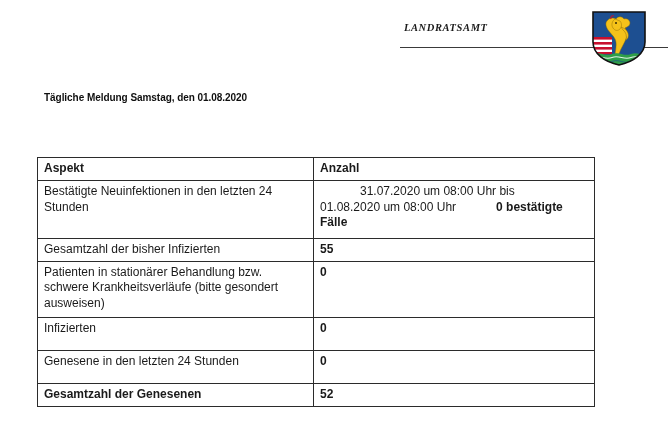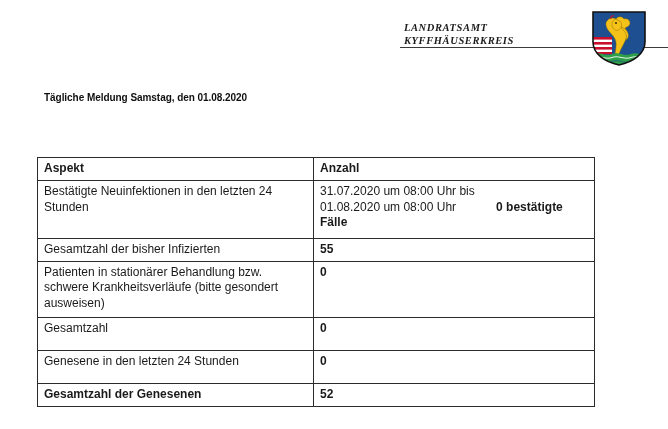--- a/index.html
+++ b/index.html
@@ -93,36 +93,35 @@
 
   .report-table tr.r-head td { height: 16px; font-weight: bold; }
   .report-table tr.r-1 td { height: 51px; }
   .report-table tr.r-2 td { height: 13px; }
   .report-table tr.r-3 td { height: 49px; }
   .report-table tr.r-4 td { height: 26px; }
   .report-table tr.r-5 td { height: 26px; margin-left: 12px; }
   .report-table tr.r-6 td { height: 16px; font-weight: bold; }
 
   .cell-count { font-weight: bold; }
-  .rng-line { display: block; white-space: nowrap; }
+  .rng-line { display: block; white-space: nowrap; margin-left: 40px; }
   .rng-row2 { display: block; }
   .rng-plain { font-weight: normal; }
   .rng-gap {
     display: inline-block;
     width: 40px;
   }
 </style>
 </head>
 <body>
 
 <div class="letterhead">
 
   <div class="lh-org">
     <span class="lh-line">LANDRATSAMT</span>
-    <span class="lh-line">KYFFHÄUSERKREIS</span>
   </div>
 
   <div class="lh-rule"></div>
 
   <div class="crest">
     <svg width="56" height="56" viewBox="0 0 56 56" xmlns="http://www.w3.org/2000/svg">
       <defs>
         <clipPath id="shieldClip">
           <path d="M2 2 H54 V32 C54 44 42 52 28 55 C14 52 2 44 2 32 Z"></path>
         </clipPath>
@@ -189,21 +188,21 @@
       <td>Gesamtzahl der bisher Infizierten</td>
       <td class="cell-count">55</td>
     </tr>
 
     <tr class="r-3">
       <td>Patienten in stationärer Behandlung bzw. schwere Krankheitsverläufe (bitte gesondert ausweisen)</td>
       <td class="cell-count">0</td>
     </tr>
 
     <tr class="r-4">
-      <td>Gesamtzahl</td>
+      <td>Infizierten</td>
       <td class="cell-count">0</td>
     </tr>
 
     <tr class="r-5">
       <td>Genesene in den letzten 24 Stunden</td>
       <td class="cell-count">0</td>
     </tr>
 
     <tr class="r-6">
       <td>Gesamtzahl der Genesenen</td>

